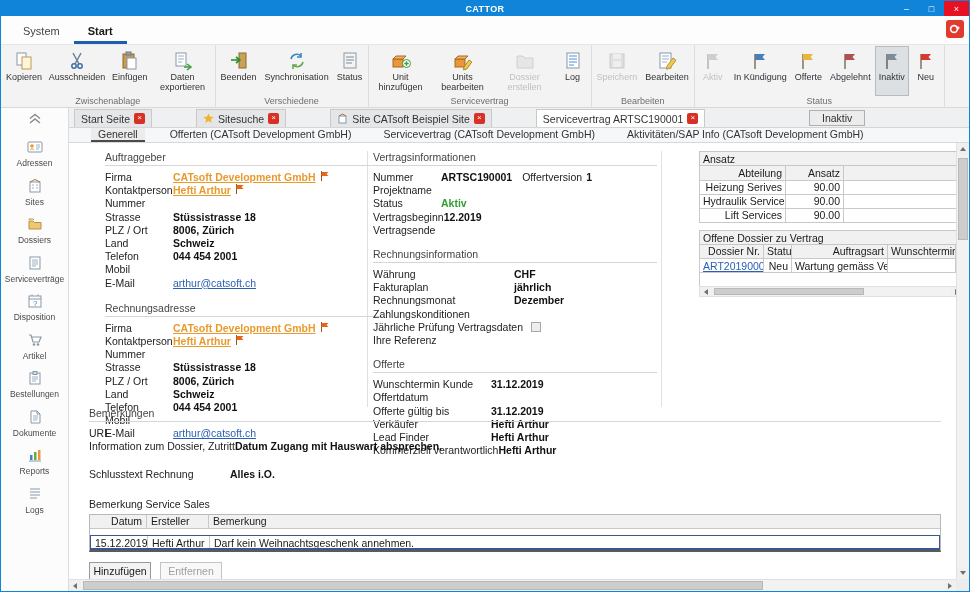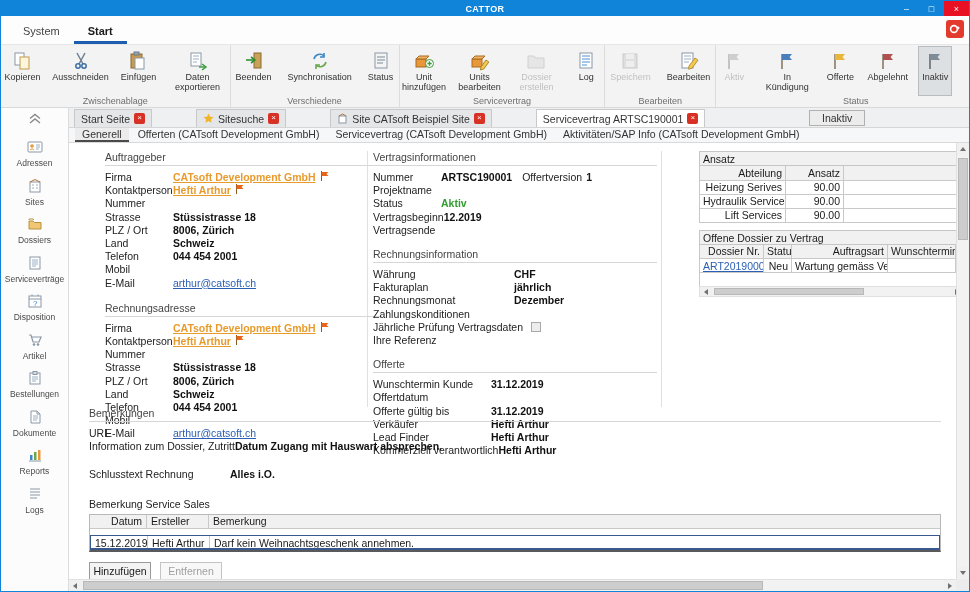--- a/index.html
+++ b/index.html
@@ -16,21 +16,21 @@
 
   
   .menubar { position:absolute; top:15px; left:0; width:100%; height:29px; background:#fdfdfd; border-bottom:1px solid #e6e6e6; display:flex; align-items:flex-end; padding-left:8px; }
   .menu-tab { padding:6px 14px 4px; font-size:11px; color:#444; border-bottom:3px solid transparent; }
   .menu-tab.active { color:#1b1b1b; font-weight:bold; border-bottom:3px solid #1d5fae; }
   .app-badge { position:absolute; right:5px; top:4px; width:18px; height:18px; background:#e23b2e; border-radius:3px; display:flex; align-items:center; justify-content:center; }
 
   
   .ribbon { position:absolute; top:44px; left:0; width:100%; height:63px; background:#f3f3f3; border-bottom:1px solid #d9d9d9; display:flex; overflow:hidden; }
   .rgroup { display:flex; flex-direction:column; border-right:1px solid #dcdcdc; padding:1px 1px 0; }
-  .rbtns { flex:1; display:flex; align-items:flex-start;gap:8px; }
+  .rbtns { flex:1; display:flex; align-items:flex-start; }
   .rlabel { text-align:center; font-size:9px; color:#6e6e6e; padding:0 4px 2px; white-space:nowrap; }
   .rbtn { display:flex; flex-direction:column; align-items:center; gap:1px; padding:3px 3px 1px; min-width:34px; max-width:62px; height:50px; border:1px solid transparent; cursor:default; }
   .rbtn .rlbl { font-size:9px; line-height:1.1; text-align:center; color:#333; }
   .rbtn.disabled { opacity:.5; filter:grayscale(1); }
   .rbtn.disabled .rlbl { color:#8d8d8d; }
   .rbtn.pressed { background:#dde0e3; border:1px solid #b9bcbe; }
   .ricon { height:22px; display:flex; align-items:center; }
 
   
   .sidebar { position:absolute; left:0; top:107px; width:68px; bottom:0; background:#fcfcfd; border-right:1px solid #dcdcdc; display:flex; flex-direction:column; align-items:center; padding-top:5px; }
@@ -40,21 +40,21 @@
 
   
   .tabbar { position:absolute; left:68px; top:107px; right:0; height:20px; background:#eef0f2; border-bottom:1px solid #d6d6d6; display:flex; align-items:flex-end; padding-left:5px;gap:42px; }
   .doc-tab { display:inline-flex; align-items:center; gap:4px; height:18px; margin-right:2px; padding:0 6px; background:#e4e6e8; border:1px solid #c7c9cb; border-bottom:none; font-size:10.5px; color:#333; cursor:pointer; }
   .doc-tab.active { background:#fff; }
   .tab-close { width:11px; height:11px; background:#d93025; color:#fff; font-size:8px; line-height:10px; text-align:center; border-radius:2px; cursor:pointer; }
   .tab-status { position:absolute; left:740px; top:2px; height:16px; line-height:14px; padding:0 12px; border:1px solid #b0b0b0; background:#ececec; font-size:10.5px; color:#333; }
 
   
   .subtabbar { position:absolute; left:68px; top:127px; right:0; height:15px; background:#f6f7f8; border-bottom:1px solid #d9d9d9; display:flex; align-items:center; padding-left:6px; gap:2px; }
-  .subtab { font-size:10.5px; color:#333; padding:0 7px; height:14px; line-height:13px; cursor:pointer; }
+  .subtab { font-size:10.5px; color:#333; padding:0 7px; height:14px; line-height:13px; cursor:pointer;margin-left:16px; }
   .subtab.active { background:#ececec; border-bottom:2px solid #4a4a4a; }
 
   
   .content { position:absolute; left:68px; top:142px; right:0; bottom:0; background:#fff; overflow:hidden; }
   .sect { font-size:10.5px; color:#444; padding-bottom:2px; border-bottom:1px solid #d6d6d6; margin-bottom:5px; }
   .frow { display:flex; align-items:baseline; min-height:13.2px; line-height:13.2px; font-size:10.5px; white-space:nowrap; }
   .flabel { flex:0 0 68px; color:#222; }
   .lw141 { flex-basis:141px; }
   .lw118 { flex-basis:118px; }
   .lwauto { flex-basis:auto; }

